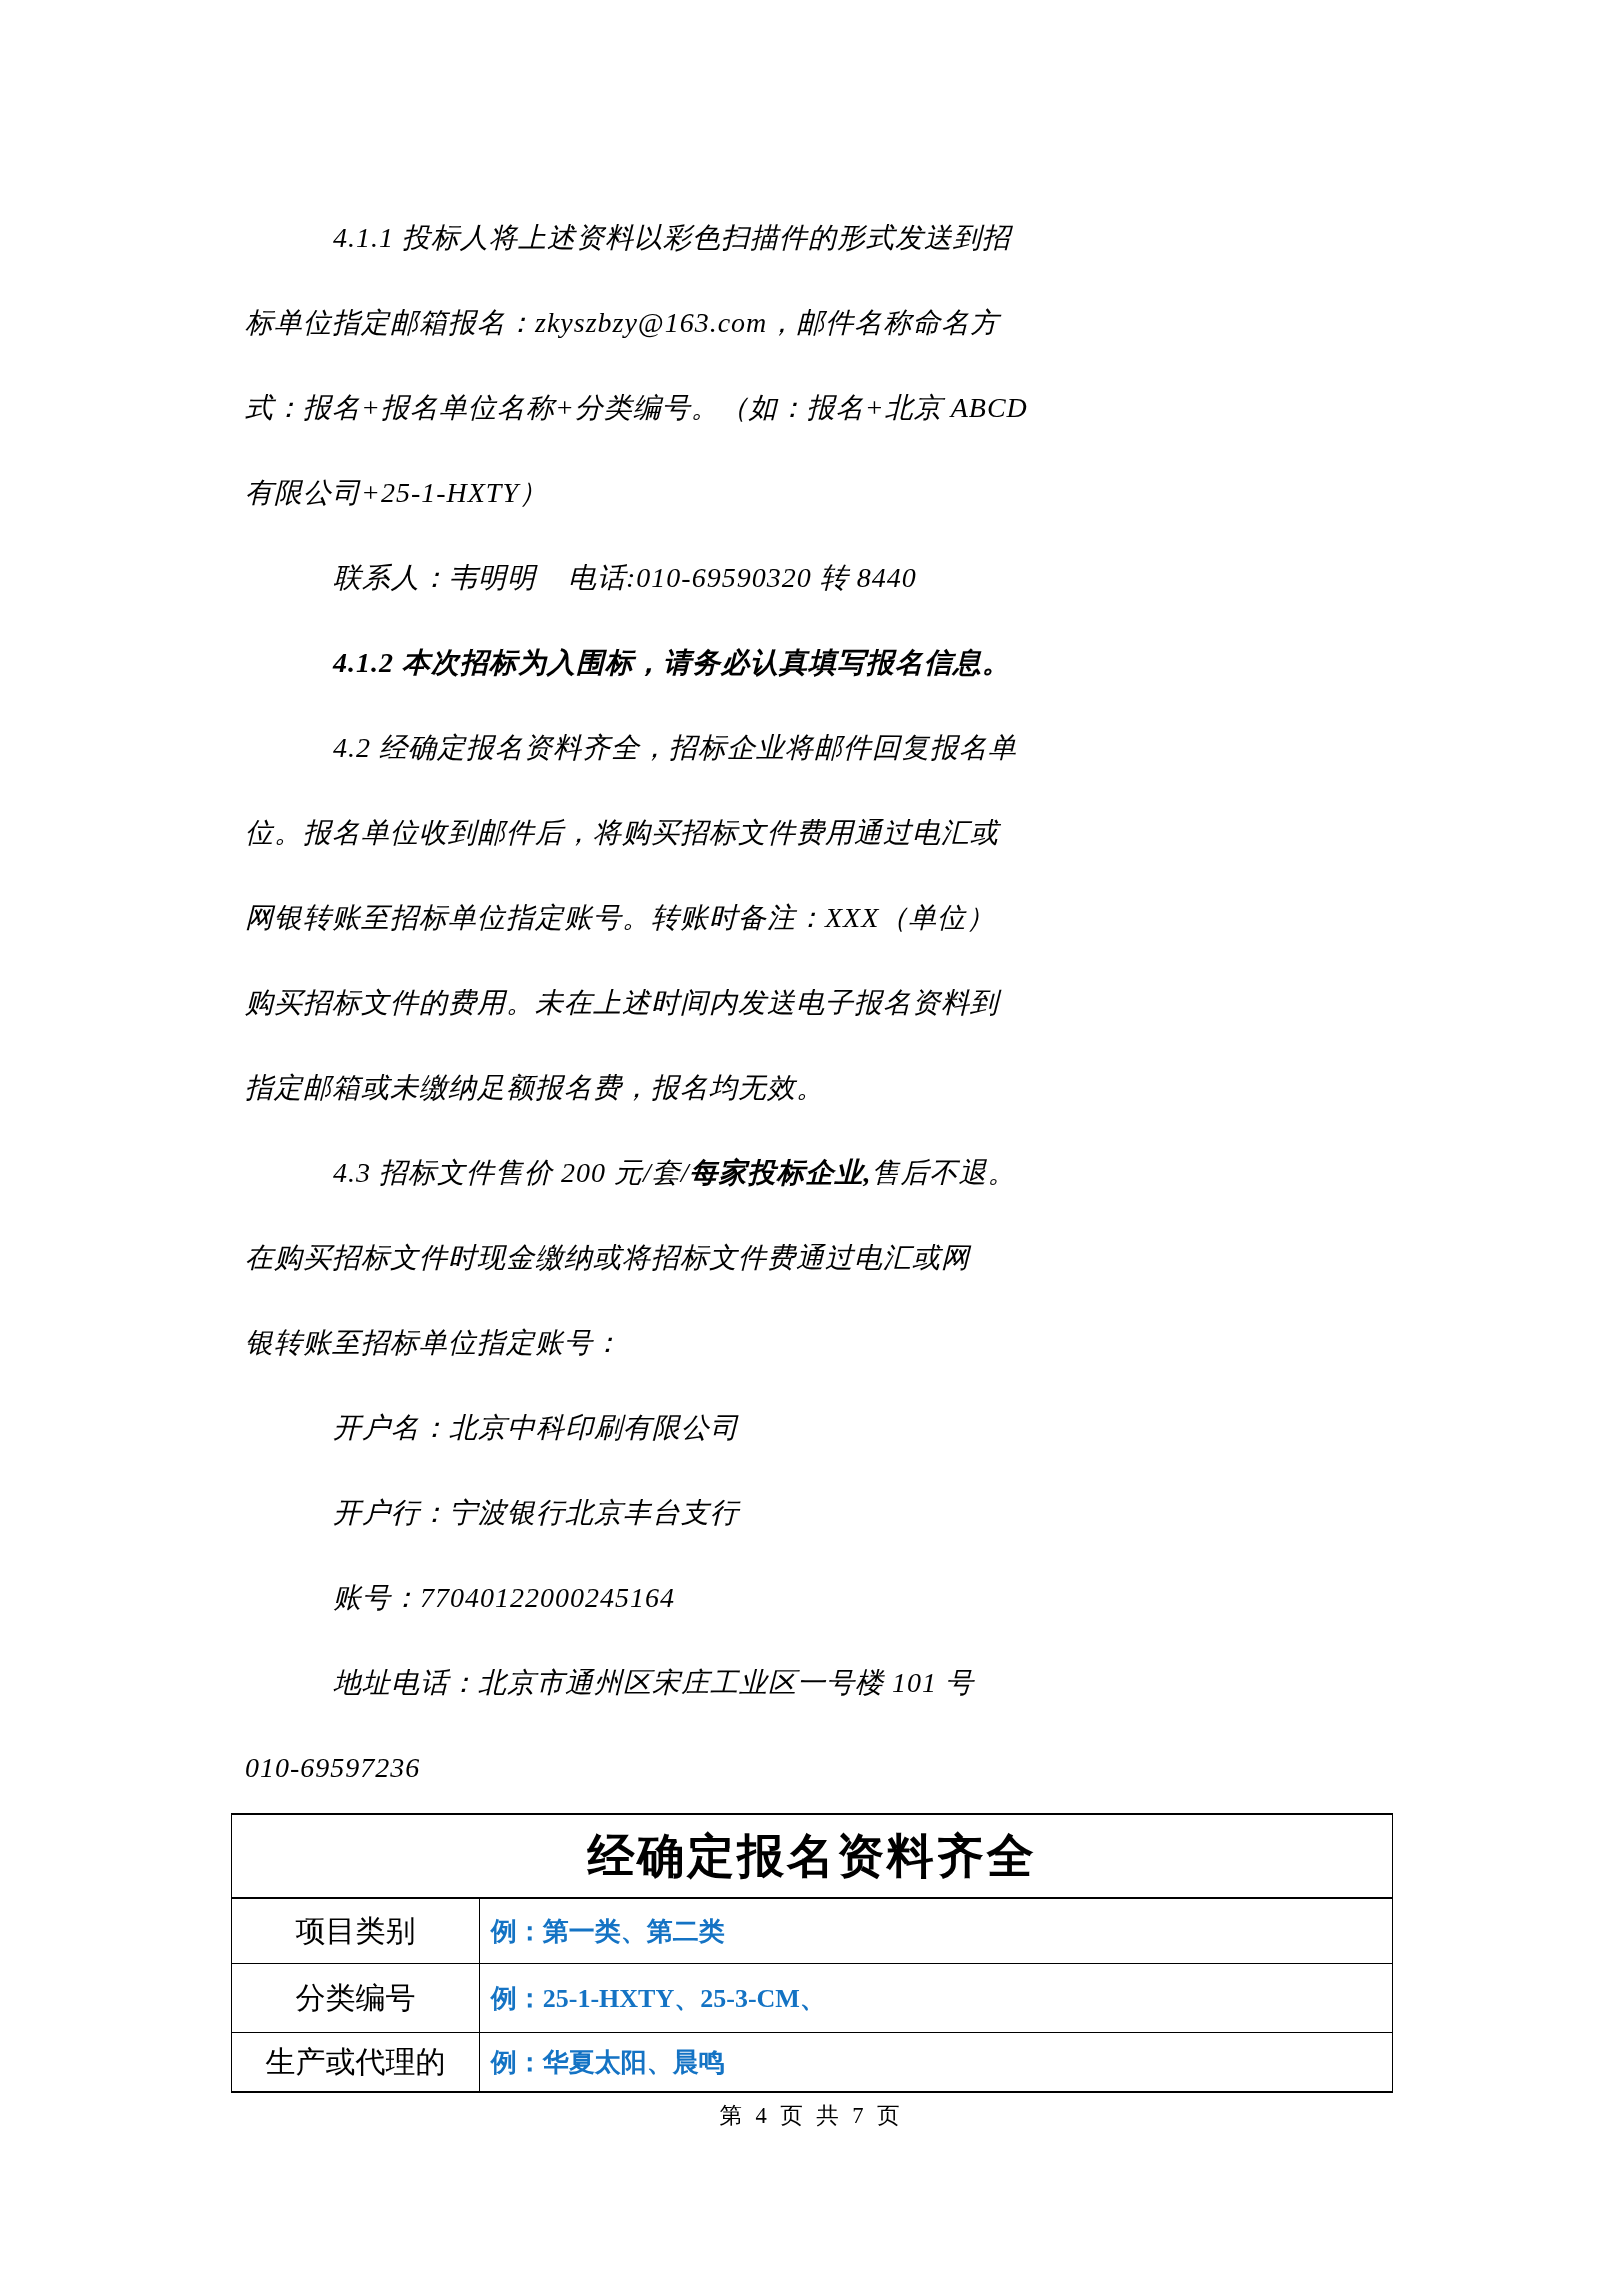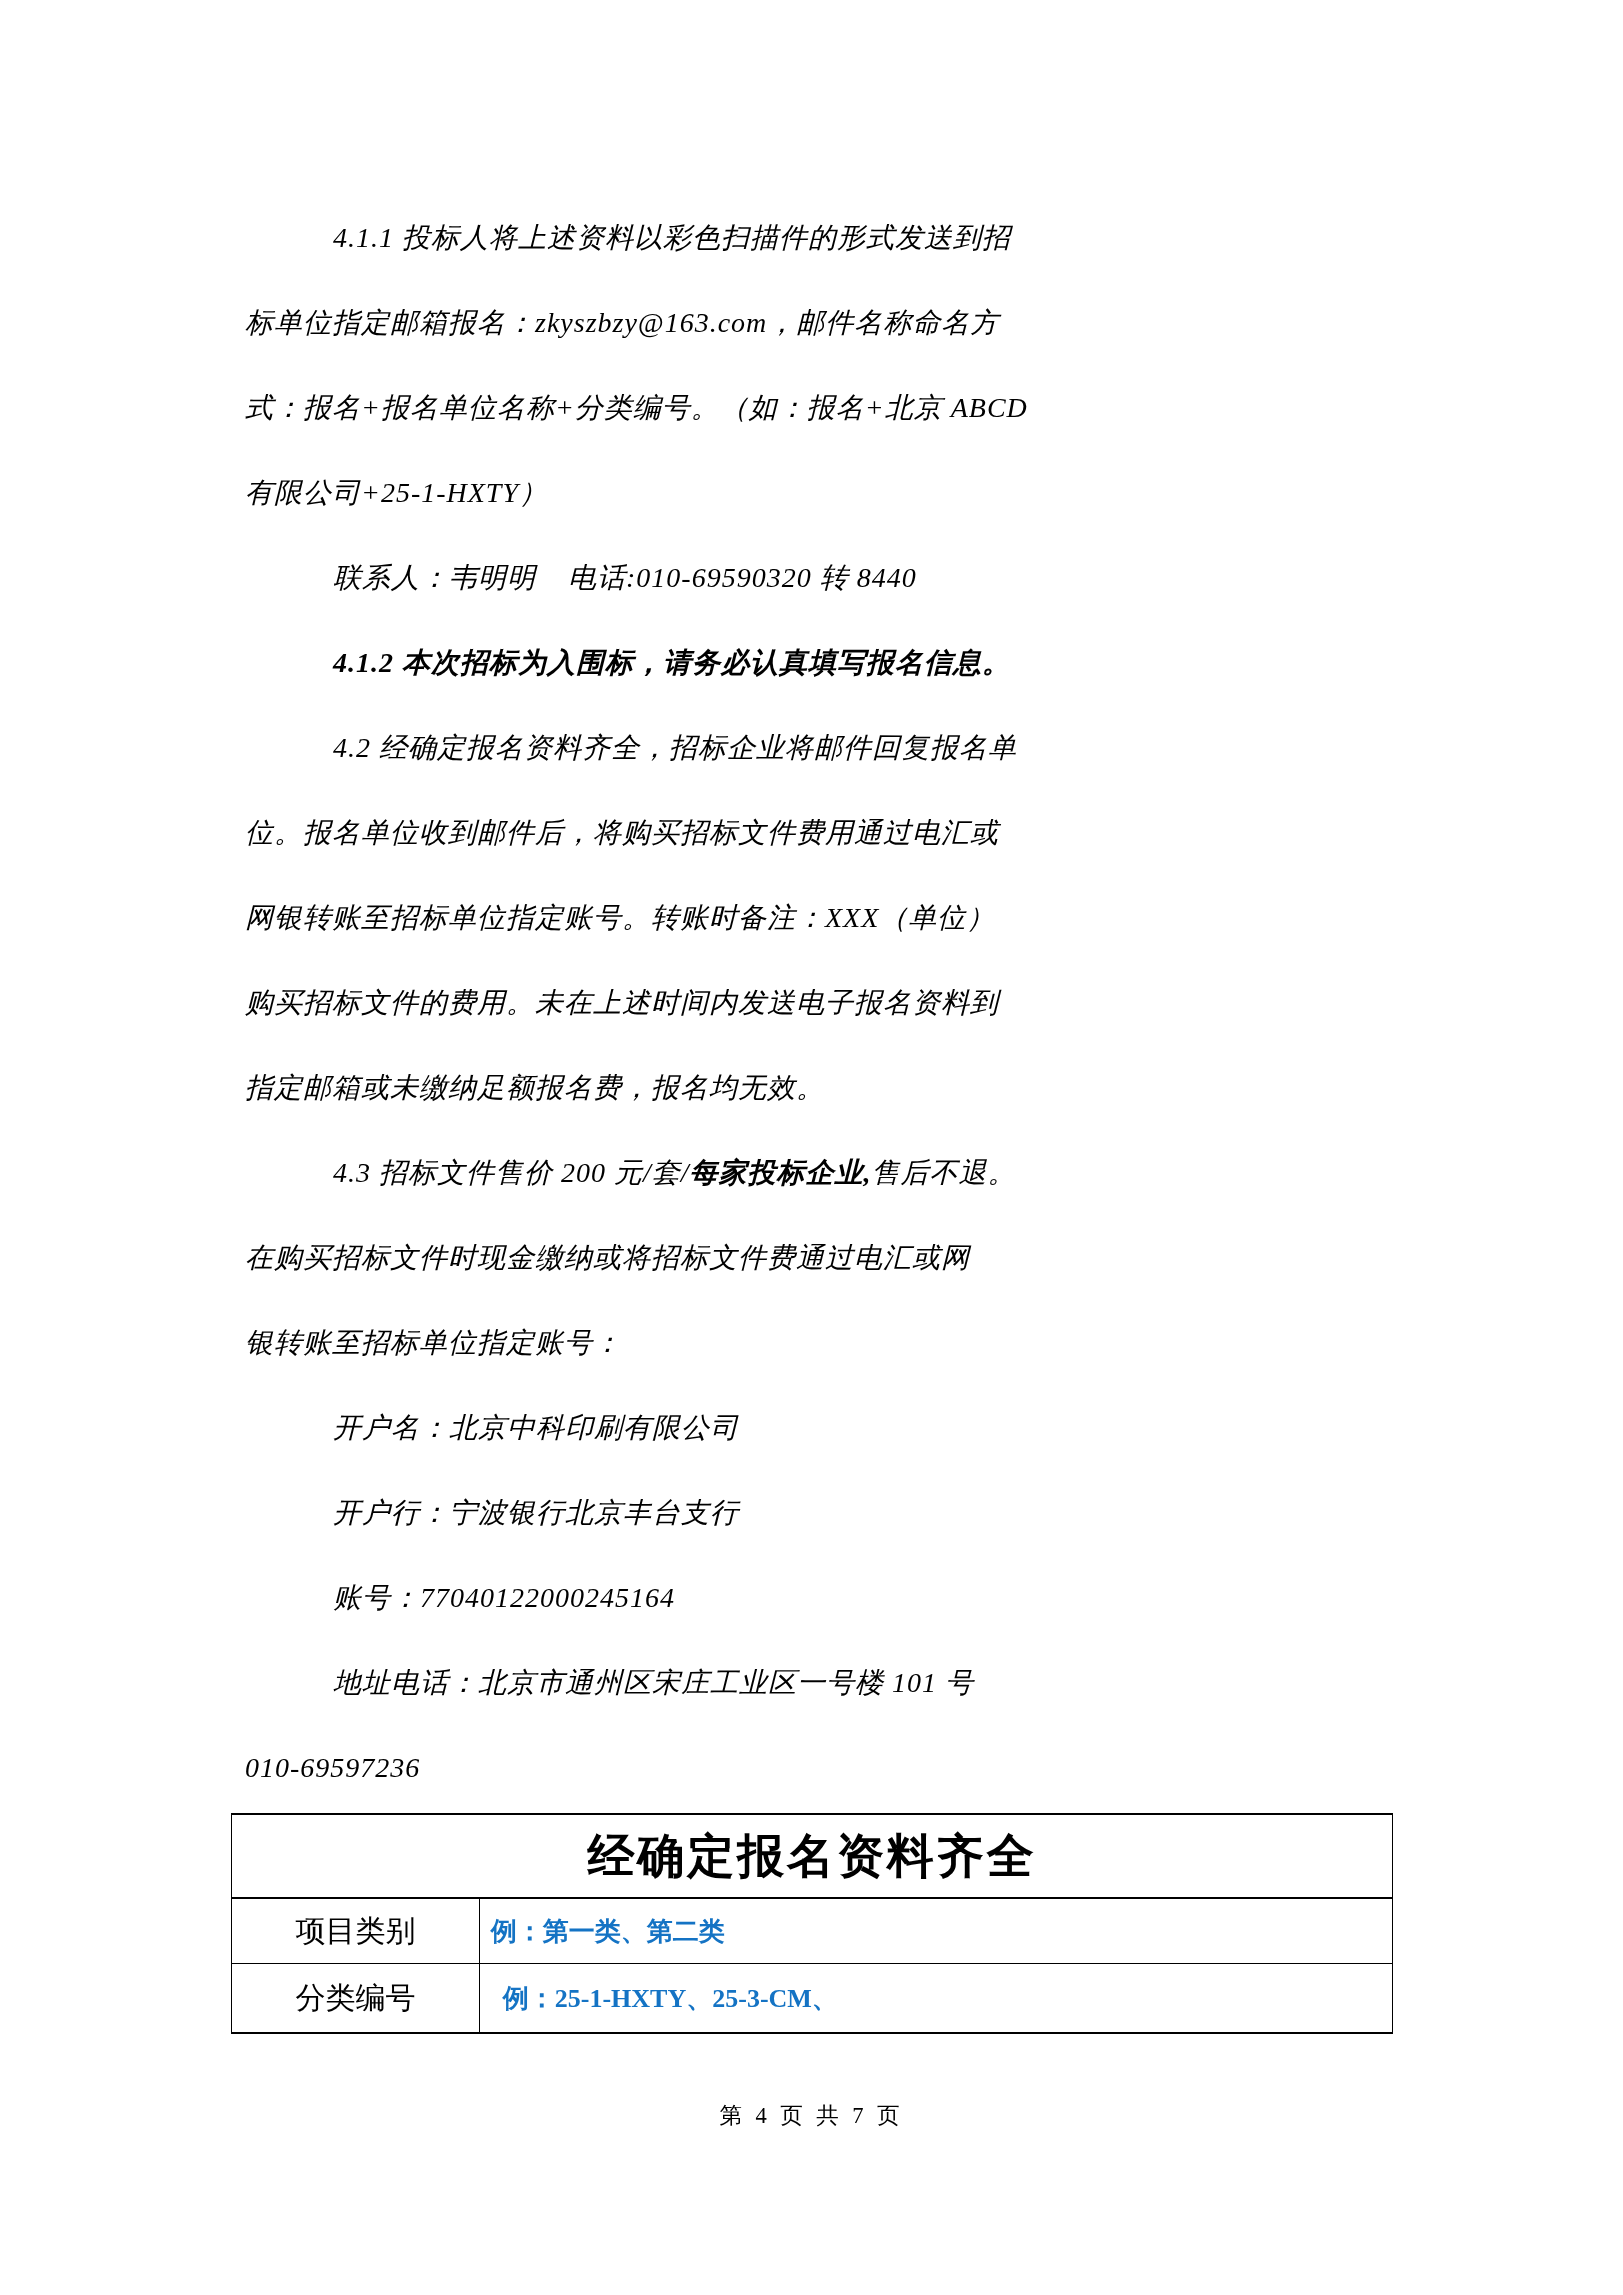--- a/index.html
+++ b/index.html
@@ -63,21 +63,21 @@
   .trow .cell-value{
     flex:1;
     display:flex;align-items:center;
     padding-left:10.8px;
     font-weight:bold;
     font-size:26px;
     color:#1473C4;
     white-space:pre;
   }
   .r1{height:64px;}
-  .r2{height:68px;gap:12px;}
+  .r2{height:68px;}
   .r3{height:58px;}
   
   .pagefooter{
     position:absolute;
     left:0;top:2100px;width:1623px;
     text-align:center;
     font-size:22.6px;
     line-height:31px;
     letter-spacing:3.9px;
     white-space:pre;
@@ -115,18 +115,22 @@
       <span class="title">经确定报名资料齐全</span>
     </div>
     <div class="trow r1">
       <div class="cell-label">项目类别</div>
       <div class="cell-value">例：第一类、第二类</div>
     </div>
     <div class="trow r2">
       <div class="cell-label">分类编号</div>
       <div class="cell-value">例：25-1-HXTY、25-3-CM、</div>
     </div>
+    <div class="trow r3">
+      <div class="cell-label">生产或代理的</div>
+      <div class="cell-value">例：华夏太阳、晨鸣</div>
+    </div>
   </div>
 
   <div class="pagefooter">第 4 页 共 7 页</div>
 
 </div>
 
 
 </body></html>

